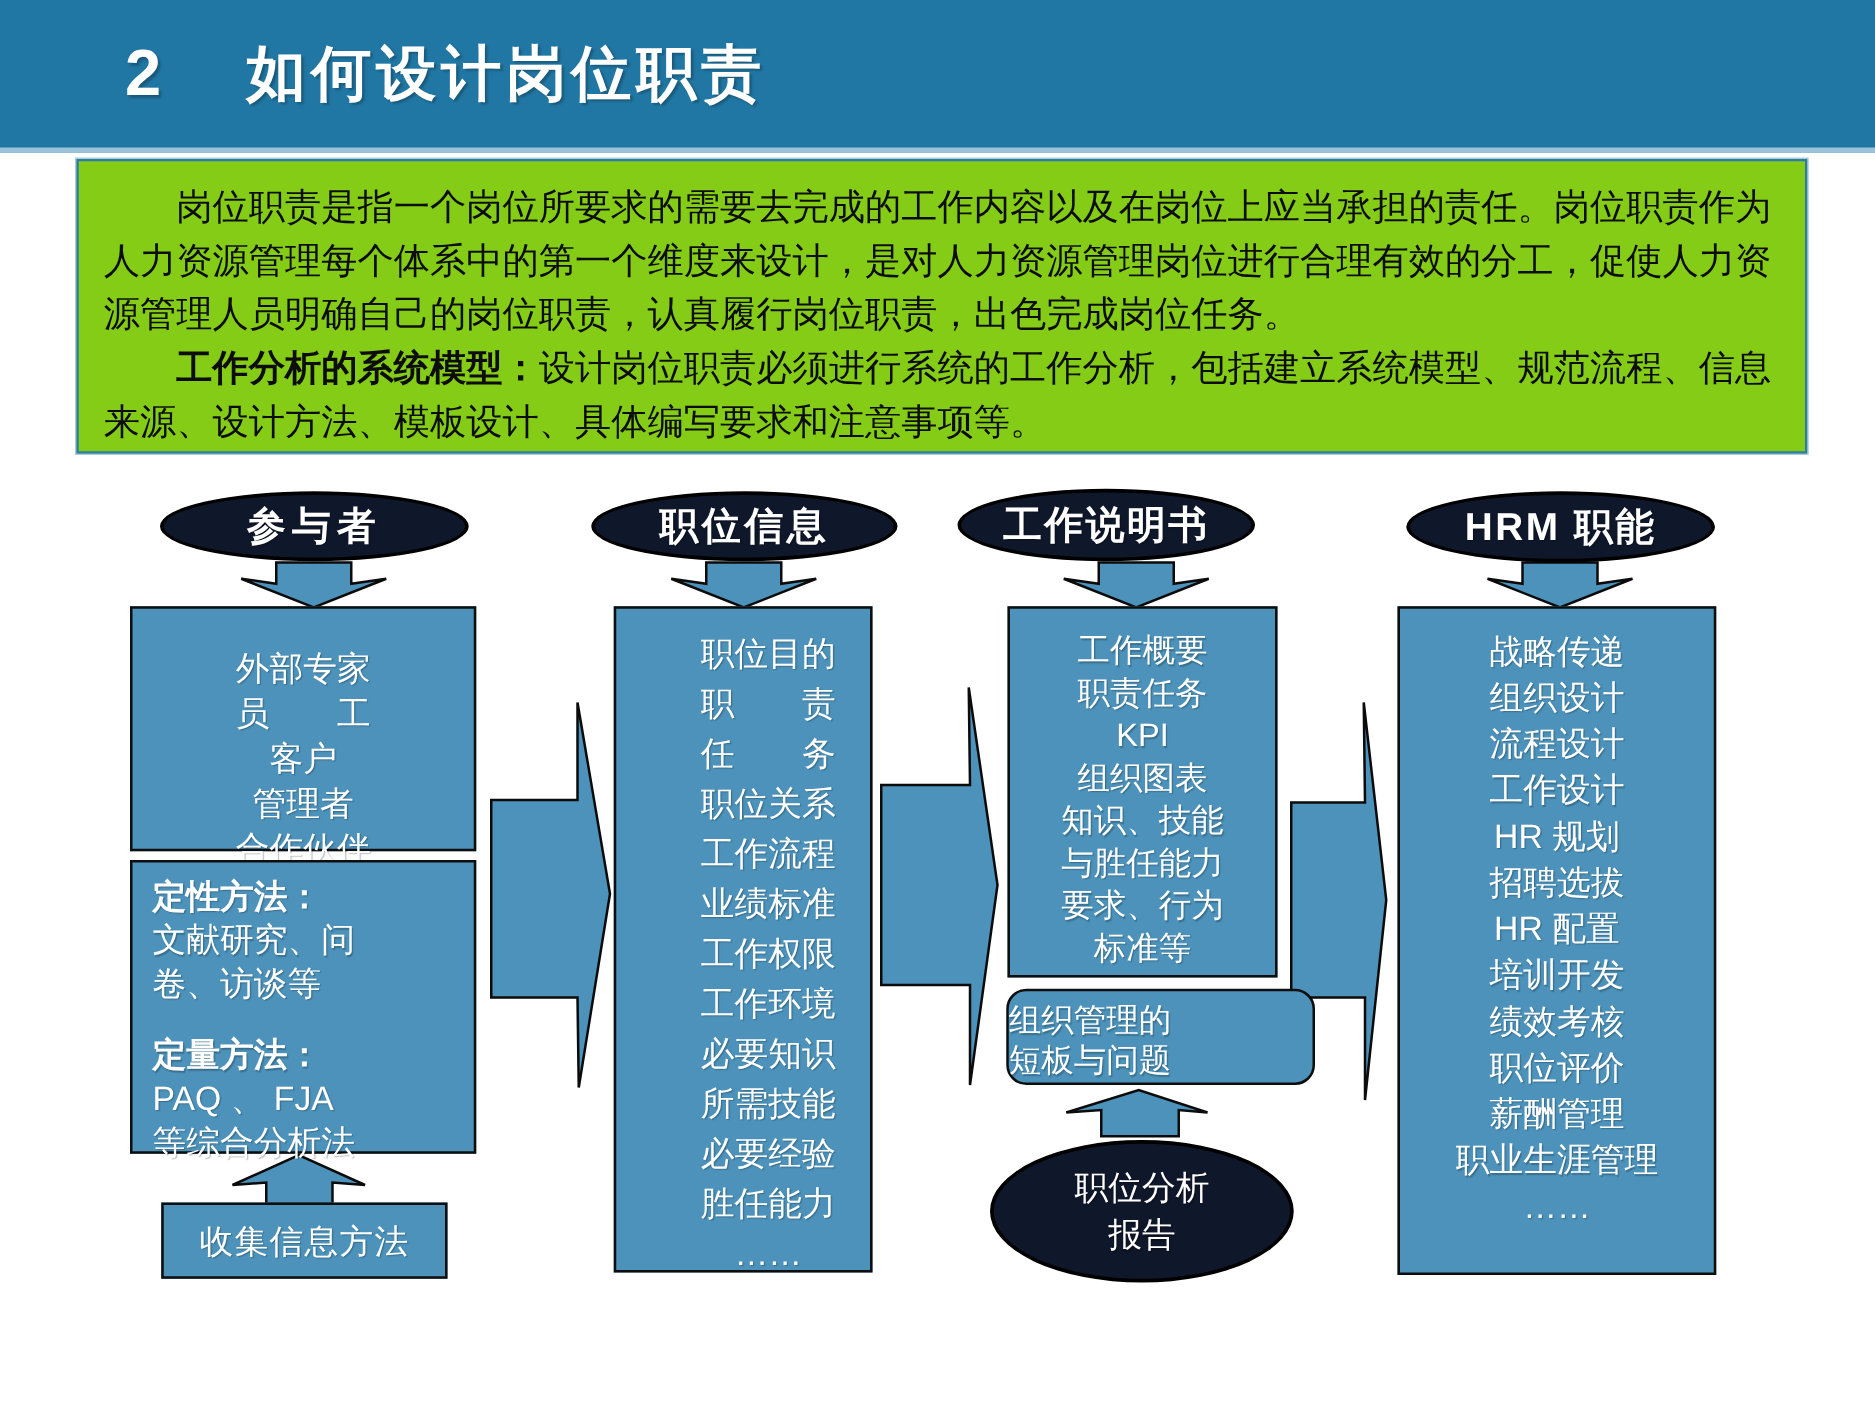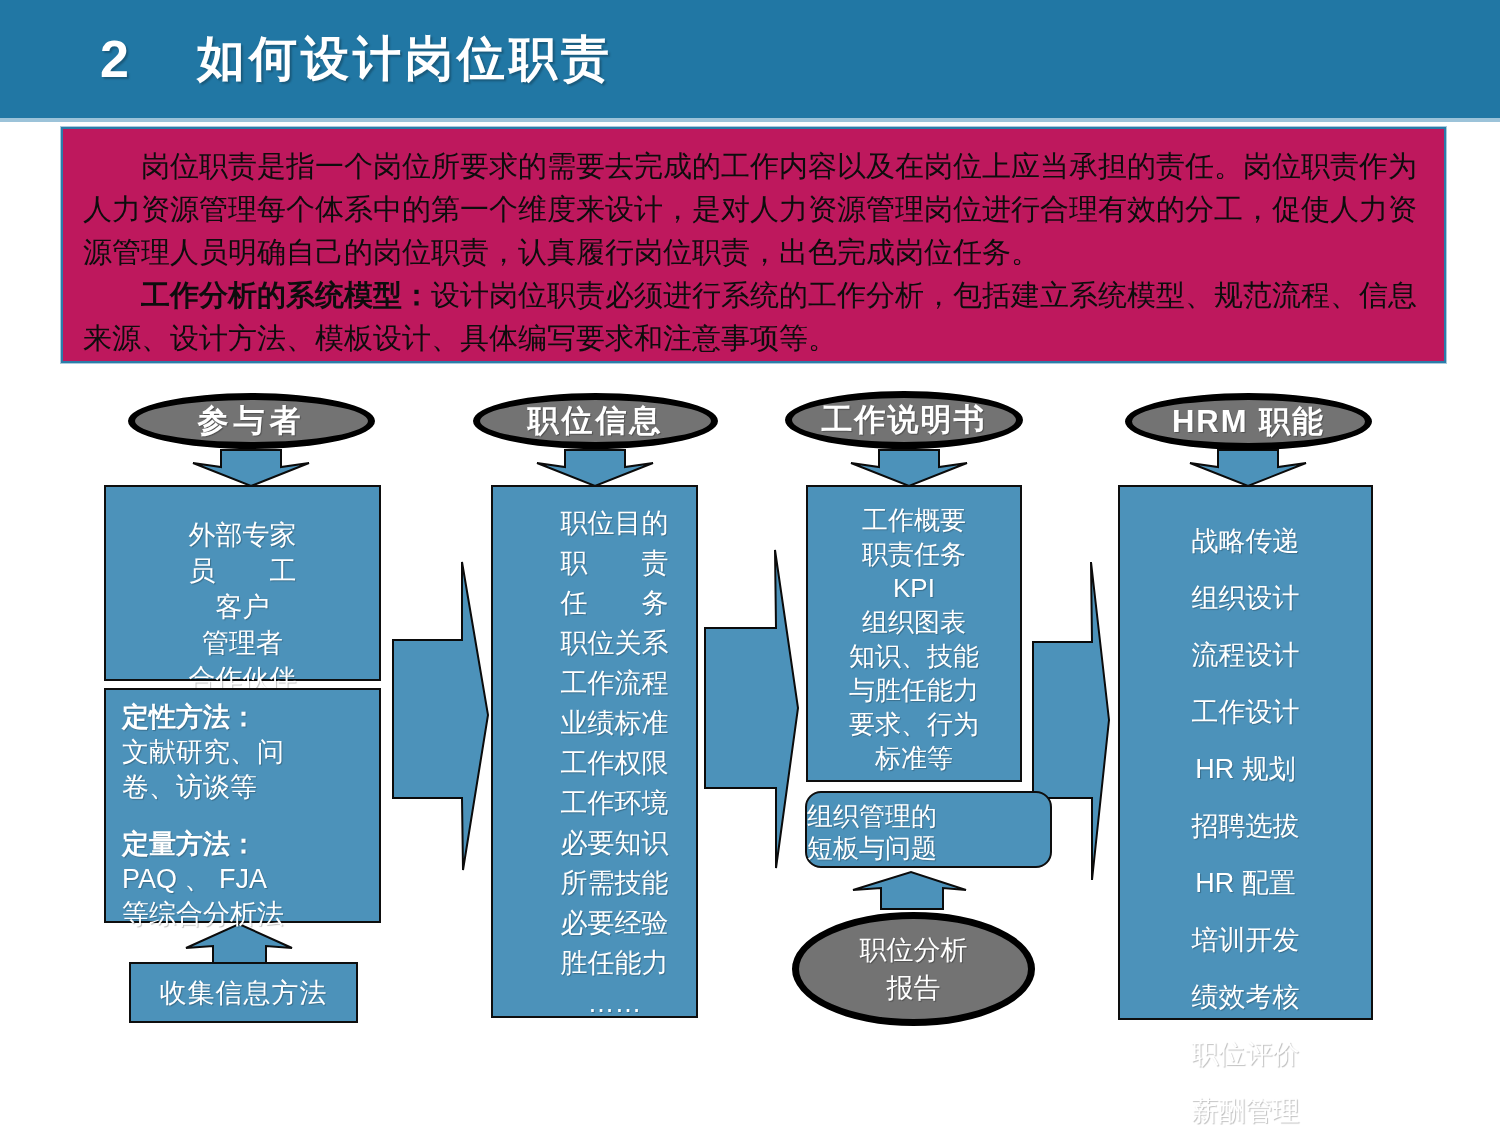--- a/index.html
+++ b/index.html
@@ -16,38 +16,38 @@
     text-shadow:2px 2px 2px rgba(0,0,0,0.25); box-sizing:border-box;
   }
   .titlebar .num { margin-left:100px; font-size:52px; }
   .titlebar .ttl { margin-left:68px; font-size:48px; letter-spacing:4px; }
 
   
   .introbox {
     position:absolute; left:61px; top:127px; width:1385px; height:236px;
     border:2px solid #2B7CA9; outline:1px solid #A9CBDD;
     box-sizing:border-box; padding:16px 22px 0 20px;
-    font-size:29px; line-height:43px; color:#0d0d0d; background:#be185d;
+    font-size:29px; line-height:43px; color:#0d0d0d; background:#84cc16;
   }
   .introbox p { margin:0; text-indent:2em; }
   .introbox .lead { font-weight:bold; }
 
   
   .overlay { position:absolute; left:0; top:0; width:1500px; height:1125px; }
   .arrow { fill:#4C92BA; stroke:#0B0B0B; stroke-width:2; stroke-linejoin:miter; }
 
   .ellipse {
-    position:absolute; border:7px solid #000000; border-radius:50%;
-    background:#737373; color:#ffffff; font-weight:bold;
+    position:absolute; border:3px solid #000000; border-radius:50%;
+    background:#0f172a; color:#ffffff; font-weight:bold;
     display:flex; align-items:center; justify-content:center;
     box-sizing:border-box; text-shadow:1px 1px 1px rgba(0,0,0,0.3);
   }
   .e1 { left:128px; top:393px; width:247px; height:56px; font-size:31px; letter-spacing:5px; }
   .e2 { left:473px; top:393px; width:245px; height:56px; font-size:31px; letter-spacing:3px; }
-  .e3 { left:785px; top:391px; width:238px; height:58px; font-size:31px; letter-spacing:2px; }
+  .e3 { left:766px; top:391px; width:238px; height:58px; font-size:31px; letter-spacing:2px; }
   .e4 { left:1125px; top:393px; width:247px; height:57px; font-size:31px; letter-spacing:2px; }
   .e5 { left:792px; top:912px; width:243px; height:114px; flex-direction:column;
         font-weight:normal; font-size:27px; }
   .e5 .bl { line-height:38px; }
 
   .box {
     position:absolute; background:#4C92BA; border:2px solid #0E0E0E;
     box-sizing:border-box; color:#ffffff;
     text-shadow:1px 1px 1px rgba(0,0,0,0.25);
   }
@@ -59,21 +59,21 @@
   .b1b .spacer { height:22px; }
   .b1c { left:129px; top:962px; width:229px; height:61px; font-size:27px;
          display:flex; align-items:center; justify-content:center; letter-spacing:1px; }
   .b2 { left:491px; top:485px; width:207px; height:533px; font-size:27px; text-align:center; padding-top:16px; }
   .b2 .bl { line-height:40px;padding-left:40px; }
   .b3a { left:806px; top:485px; width:216px; height:297px; font-size:26px; text-align:center; padding-top:16px; }
   .b3a .bl { line-height:34px; }
   .b3b { left:805px; top:791px; width:247px; height:77px; font-size:26px; text-align:left; padding-top:7px;border-radius:16px; }
   .b3b .bl { line-height:32px; }
   .b4 { left:1118px; top:485px; width:255px; height:535px; font-size:27px; text-align:center; padding-top:16px; }
-  .b4 .bl { line-height:37px;margin-top:20px; }
+  .b4 .bl { line-height:37px; }
 </style>
 </head>
 <body>
 
 <div class="stage">
 
   <header class="titlebar">
     <span class="num">2</span>
     <span class="ttl">如何设计岗位职责</span>
   </header>

